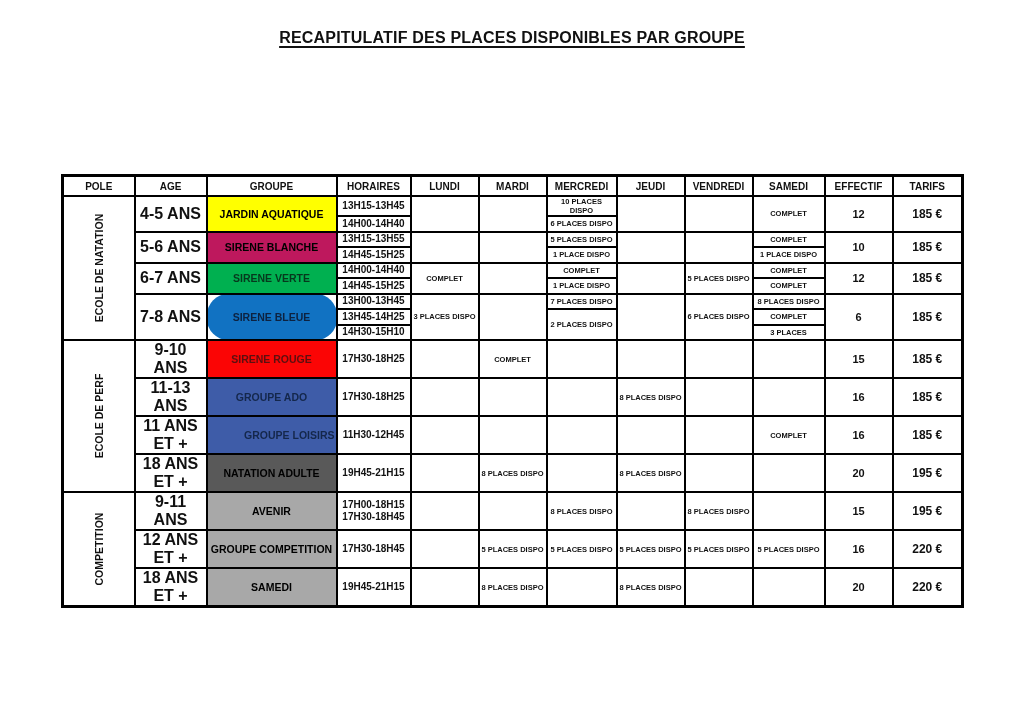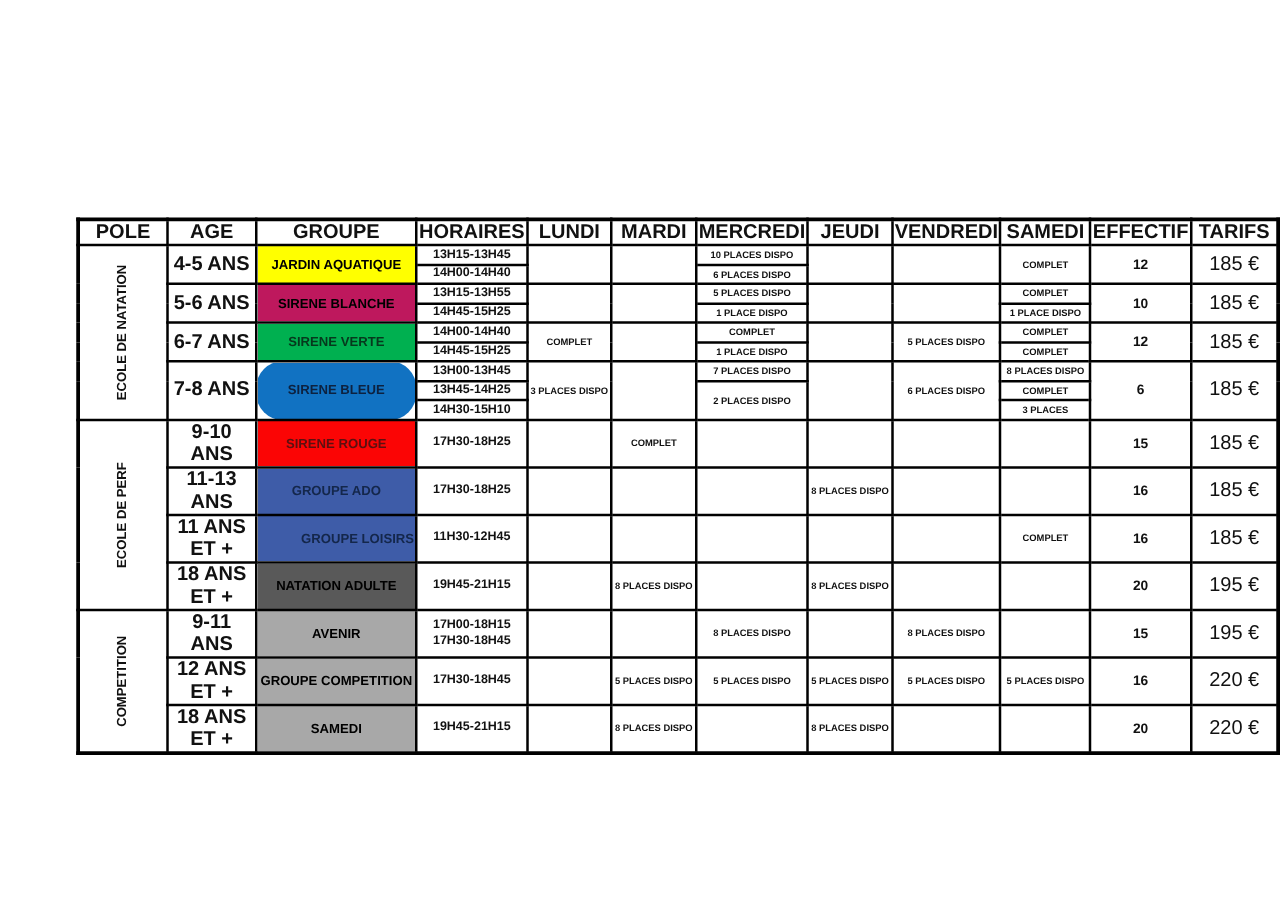--- a/index.html
+++ b/index.html
@@ -19,41 +19,42 @@
   table.recap{
     position:absolute;left:61px;top:174px;
     border-collapse:collapse;table-layout:fixed;
     border:3px solid #000;background:#fff;
   }
   .recap th,.recap td{
     border:2px solid #000;padding:0 1px;margin:0;
     text-align:center;vertical-align:middle;overflow:hidden;
     color:#111;
   }
-  .recap th{font-size:16px;font-weight:bold;height:18px;}
+  .recap th{font-size:10px;font-weight:bold;height:18px;}
   .c-pole{width:72px}.c-age{width:72px}.c-groupe{width:130px}.c-horaires{width:74px}
   .c-lundi{width:68px}.c-mardi{width:68px}.c-mercredi{width:70px}.c-jeudi{width:68px}
   .c-vendredi{width:68px}.c-samedi{width:72px}.c-effectif{width:68px}.c-tarifs{width:70px}
   td.pole-cell{position:relative;}
   .pole-label{
     position:absolute;top:50%;left:50%;
     transform:translate(-50%,-50%) rotate(-90deg);
     white-space:nowrap;font-weight:bold;font-size:10.5px;color:#111;
   }
   td.age-cell{font-size:16px;font-weight:bold;}
   td.group-cell{font-size:10.5px;font-weight:bold;}
   td.horaire-cell{font-size:10px;font-weight:bold;white-space:pre-line;line-height:1.25;}
   td.day-cell{font-size:7.5px;font-weight:bold;letter-spacing:0;}
   td.effectif-cell{font-size:11px;font-weight:bold;}
-  td.tarif-cell{font-size:16px;font-weight:normal;}
+  td.tarif-cell{font-size:12px;font-weight:bold;}
 </style>
 </head>
 <body>
 
 <div class="sheet">
+  <h1 class="doc-title">RECAPITULATIF DES PLACES DISPONIBLES PAR GROUPE</h1>
 
   <table class="recap">
     <colgroup>
       <col class="c-pole">
         <col class="c-age">
         <col class="c-groupe">
         <col class="c-horaires">
       <col class="c-lundi">
         <col class="c-mardi">
         <col class="c-mercredi">

